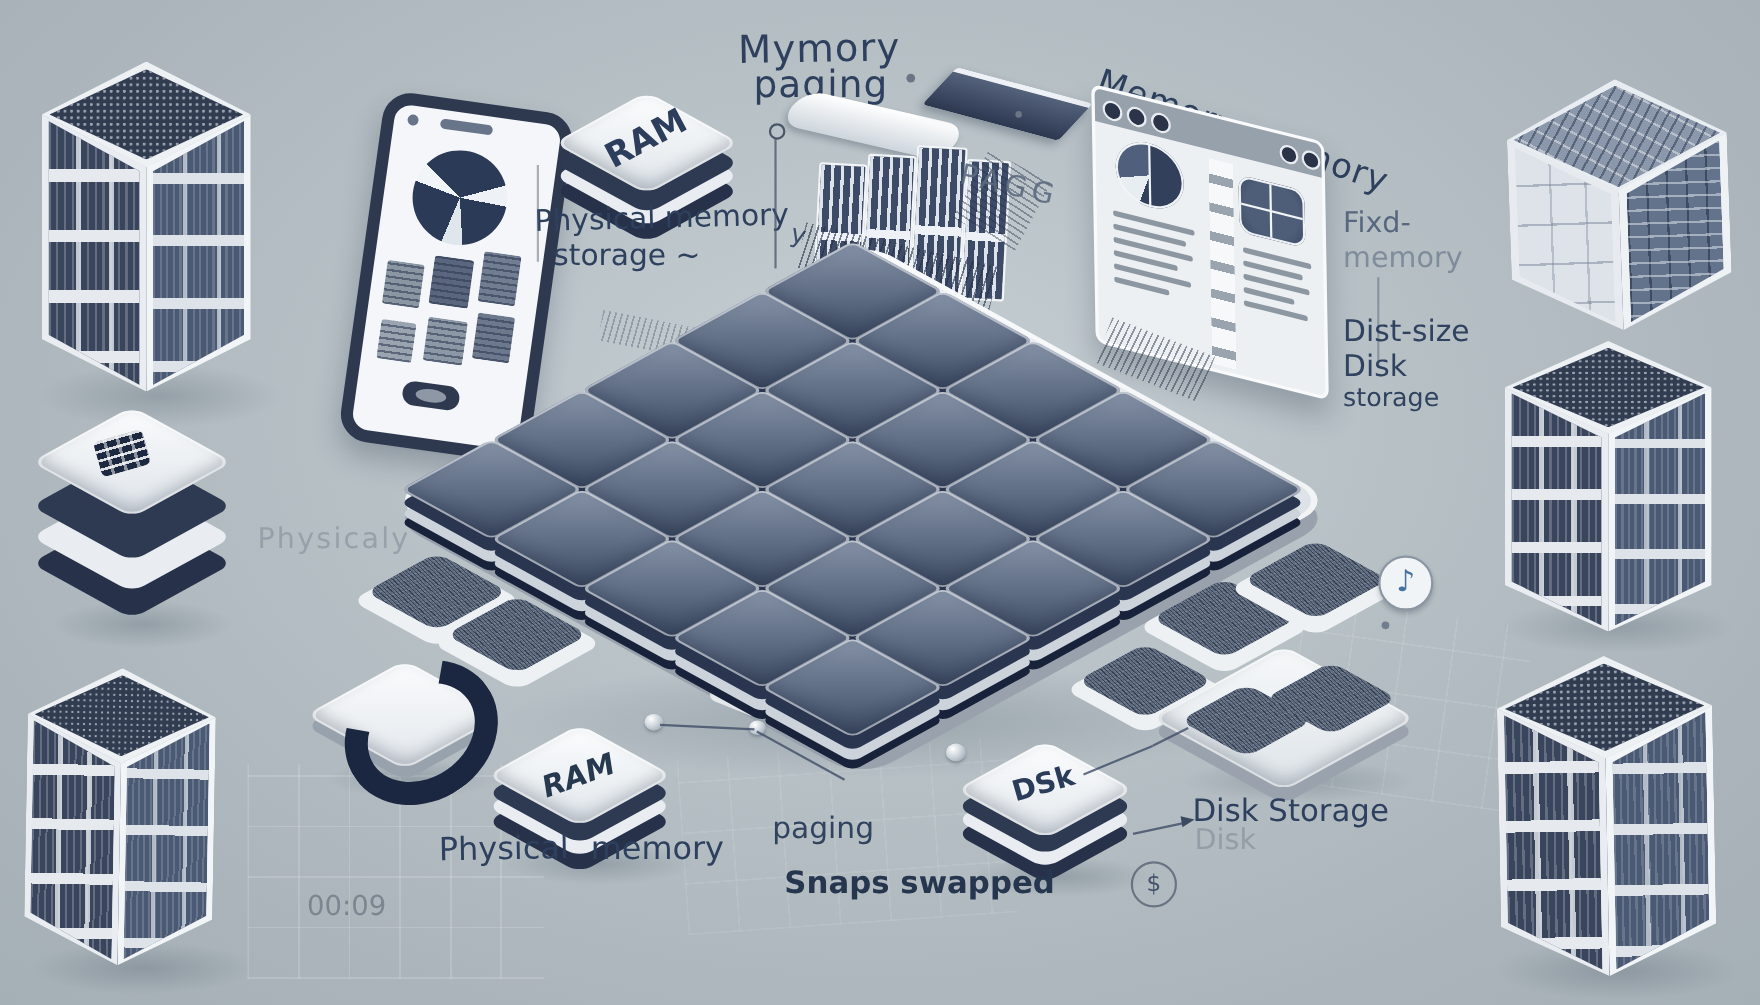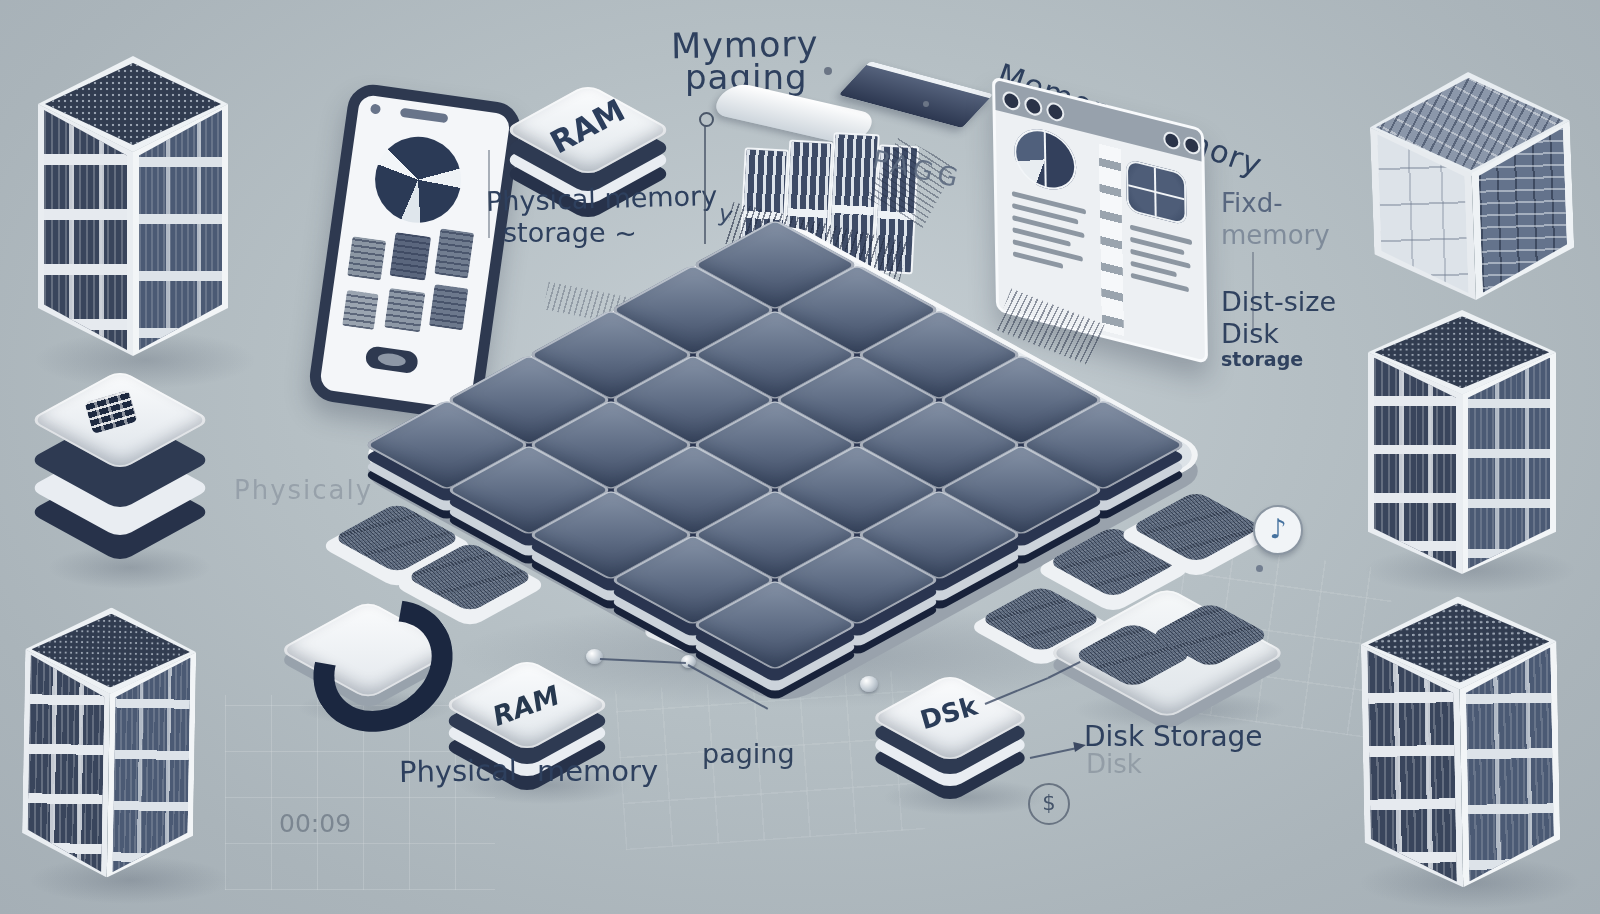--- a/index.html
+++ b/index.html
@@ -275,21 +275,21 @@
       </div>
     </div>
   </div>
   <div class="fringe" style="left:1000px;top:305px;width:100px;height:44px;transform:rotate(21deg);opacity:.6;"></div>
 
   <div class="txt" style="left:1221px;top:190px;font-size:26px;color:#4f5e78;opacity:.9;">Fixd-</div>
   <div class="txt" style="left:1221px;top:222px;font-size:26px;color:#5d6b80;opacity:.6;">memory</div>
   <div class="vline" style="left:1252px;top:252px;height:82px;opacity:.4;"></div>
   <div class="txt" style="left:1221px;top:288px;font-size:27px;font-weight:500;color:#30425f;">Dist-size</div>
   <div class="txt" style="left:1221px;top:320px;font-size:27px;font-weight:500;color:#30425f;">Disk</div>
-  <div class="txt" style="left:1221px;top:350px;font-size:19px;font-weight:700;color:#30425f;text-align:right;">storage</div>
+  <div class="txt" style="left:1221px;top:350px;font-size:23px;font-weight:400;color:#30425f;text-align:right;">storage</div>
 
   <div class="eshadow" style="left:440px;top:600px;width:720px;height:110px;"></div>
   <div class="stack" style="left:783px;top:455px;">
     <div class="board-ly" style="--o:16px;background:#99a2ac;"></div>
     <div class="board-ly" style="--o:0px;background:linear-gradient(135deg,#f0f3f6 0%,#dbe1e6 55%,#c7cfd6 100%);box-shadow:inset 0 0 0 6px rgba(255,255,255,.6);"></div>
   </div>
   <div style="position:absolute;left:404px;top:540px;width:58px;height:14px;border-radius:8px;background:#f6f8fa;transform:rotate(22deg);box-shadow:inset 0 2px 3px rgba(40,50,70,.35);"></div>
   <div style="position:absolute;left:644px;top:632px;width:46px;height:12px;border-radius:7px;background:#eef1f4;transform:rotate(22deg);opacity:.9;box-shadow:inset 0 2px 3px rgba(40,50,70,.3);"></div>
 
   <div id="chip-grid" style="position:absolute;left:0;top:0;">
@@ -499,20 +499,21 @@
     <div class="ly" style="--s:115px;--o:27px;background:#e9edf2;"></div>
     <div class="ly" style="--s:115px;--o:15px;background:#2e3a52;"></div>
     <div class="ly ly-top" style="--s:115px;--o:0px;background:linear-gradient(135deg,#fcfdfe,#e2e7ec);"></div>
   </div>
   <div class="txt" style="left:920px;top:700px;font-size:26px;font-weight:700;transform:rotate(-16deg);color:#2a3c58;">DSk</div>
 
   <div class="txt" style="left:399px;top:756px;font-size:29px;font-weight:500;transform:rotate(-1deg);">Physical</div>
   <div class="txt" style="left:537px;top:756px;font-size:29px;font-weight:500;">memory</div>
   <div class="txt" style="left:279px;top:811px;font-size:25px;color:#707b87;opacity:.8;">00:09</div>
   <div class="txt" style="left:702px;top:740px;font-size:27px;font-weight:500;color:#31435e;">paging</div>
+  <div class="txt" style="left:713px;top:788px;font-size:28px;font-weight:600;color:#27364f;">Snaps swapped</div>
   <div class="txt" style="left:1084px;top:722px;font-size:28px;font-weight:500;">Disk Storage</div>
   <div class="txt" style="left:1086px;top:751px;font-size:26px;color:#7b8692;opacity:.55;">Disk</div>
 
   <div style="position:absolute;left:1028px;top:783px;width:38px;height:38px;border-radius:50%;border:2.5px solid #5d6878;opacity:.85;text-align:center;">
     <span class="txt" style="position:static;font-size:21px;line-height:36px;color:#33435c;">$</span>
   </div>
   <div style="position:absolute;left:1253px;top:505px;width:46px;height:46px;border-radius:50%;background:#f1f4f7;border:2px solid #8b96a2;text-align:center;box-shadow:0 3px 5px rgba(30,40,60,.25);">
     <span class="txt" style="position:static;font-size:27px;line-height:44px;color:#46729f;">♪</span>
   </div>
 

